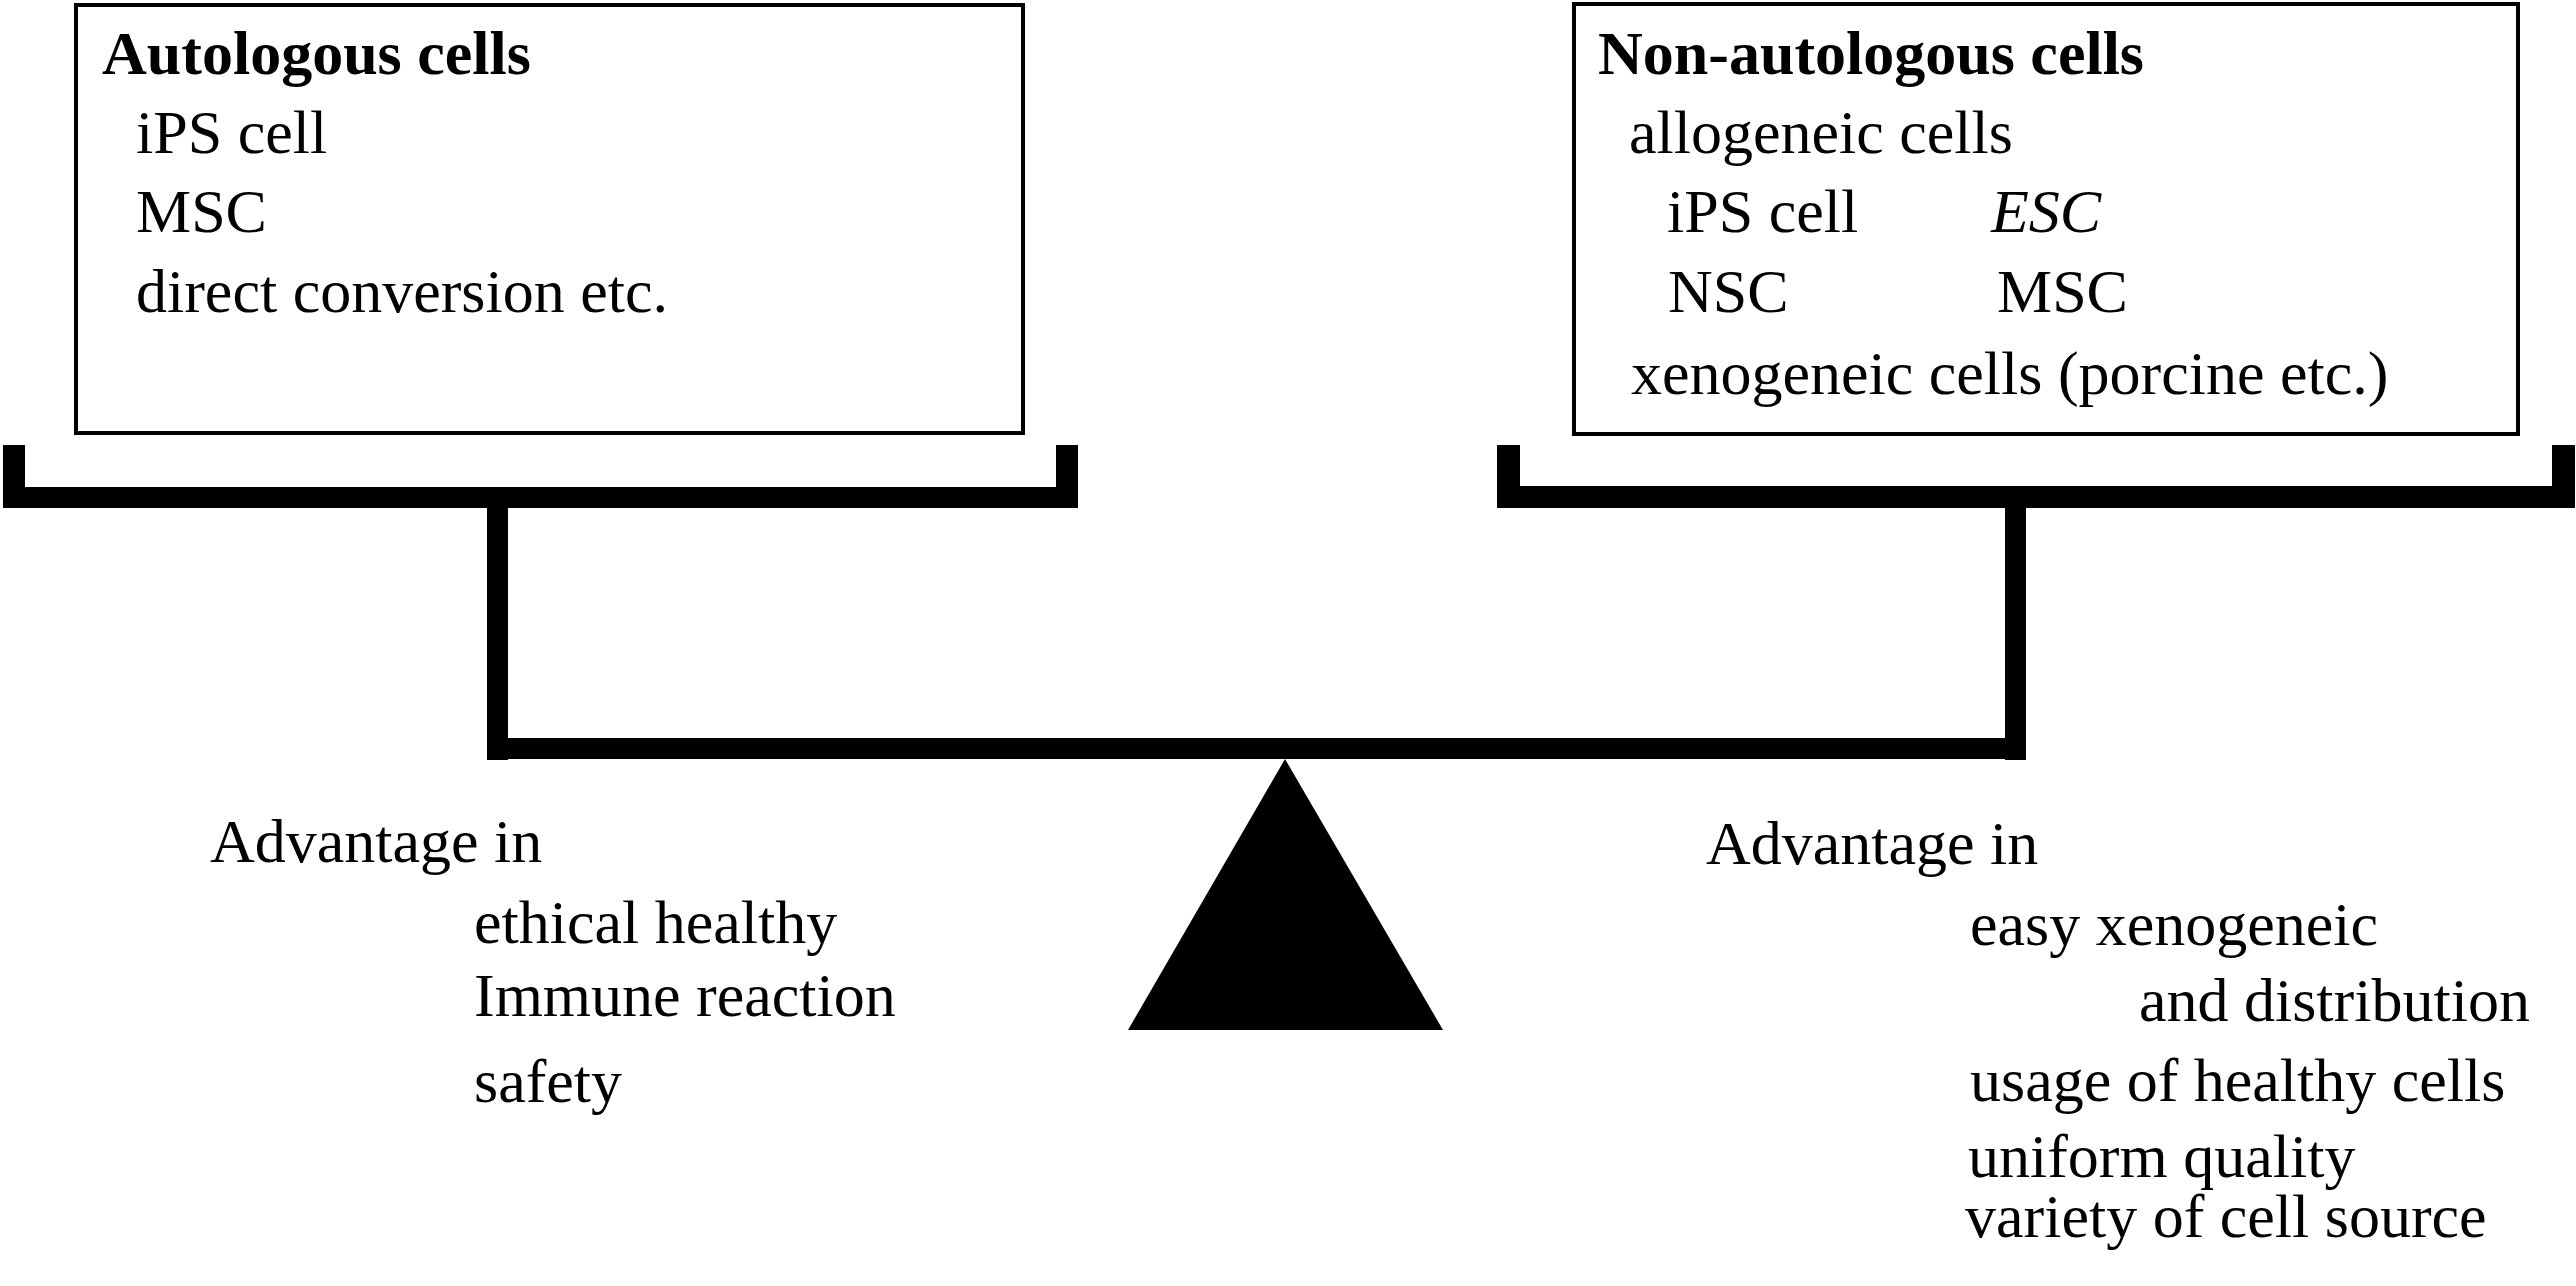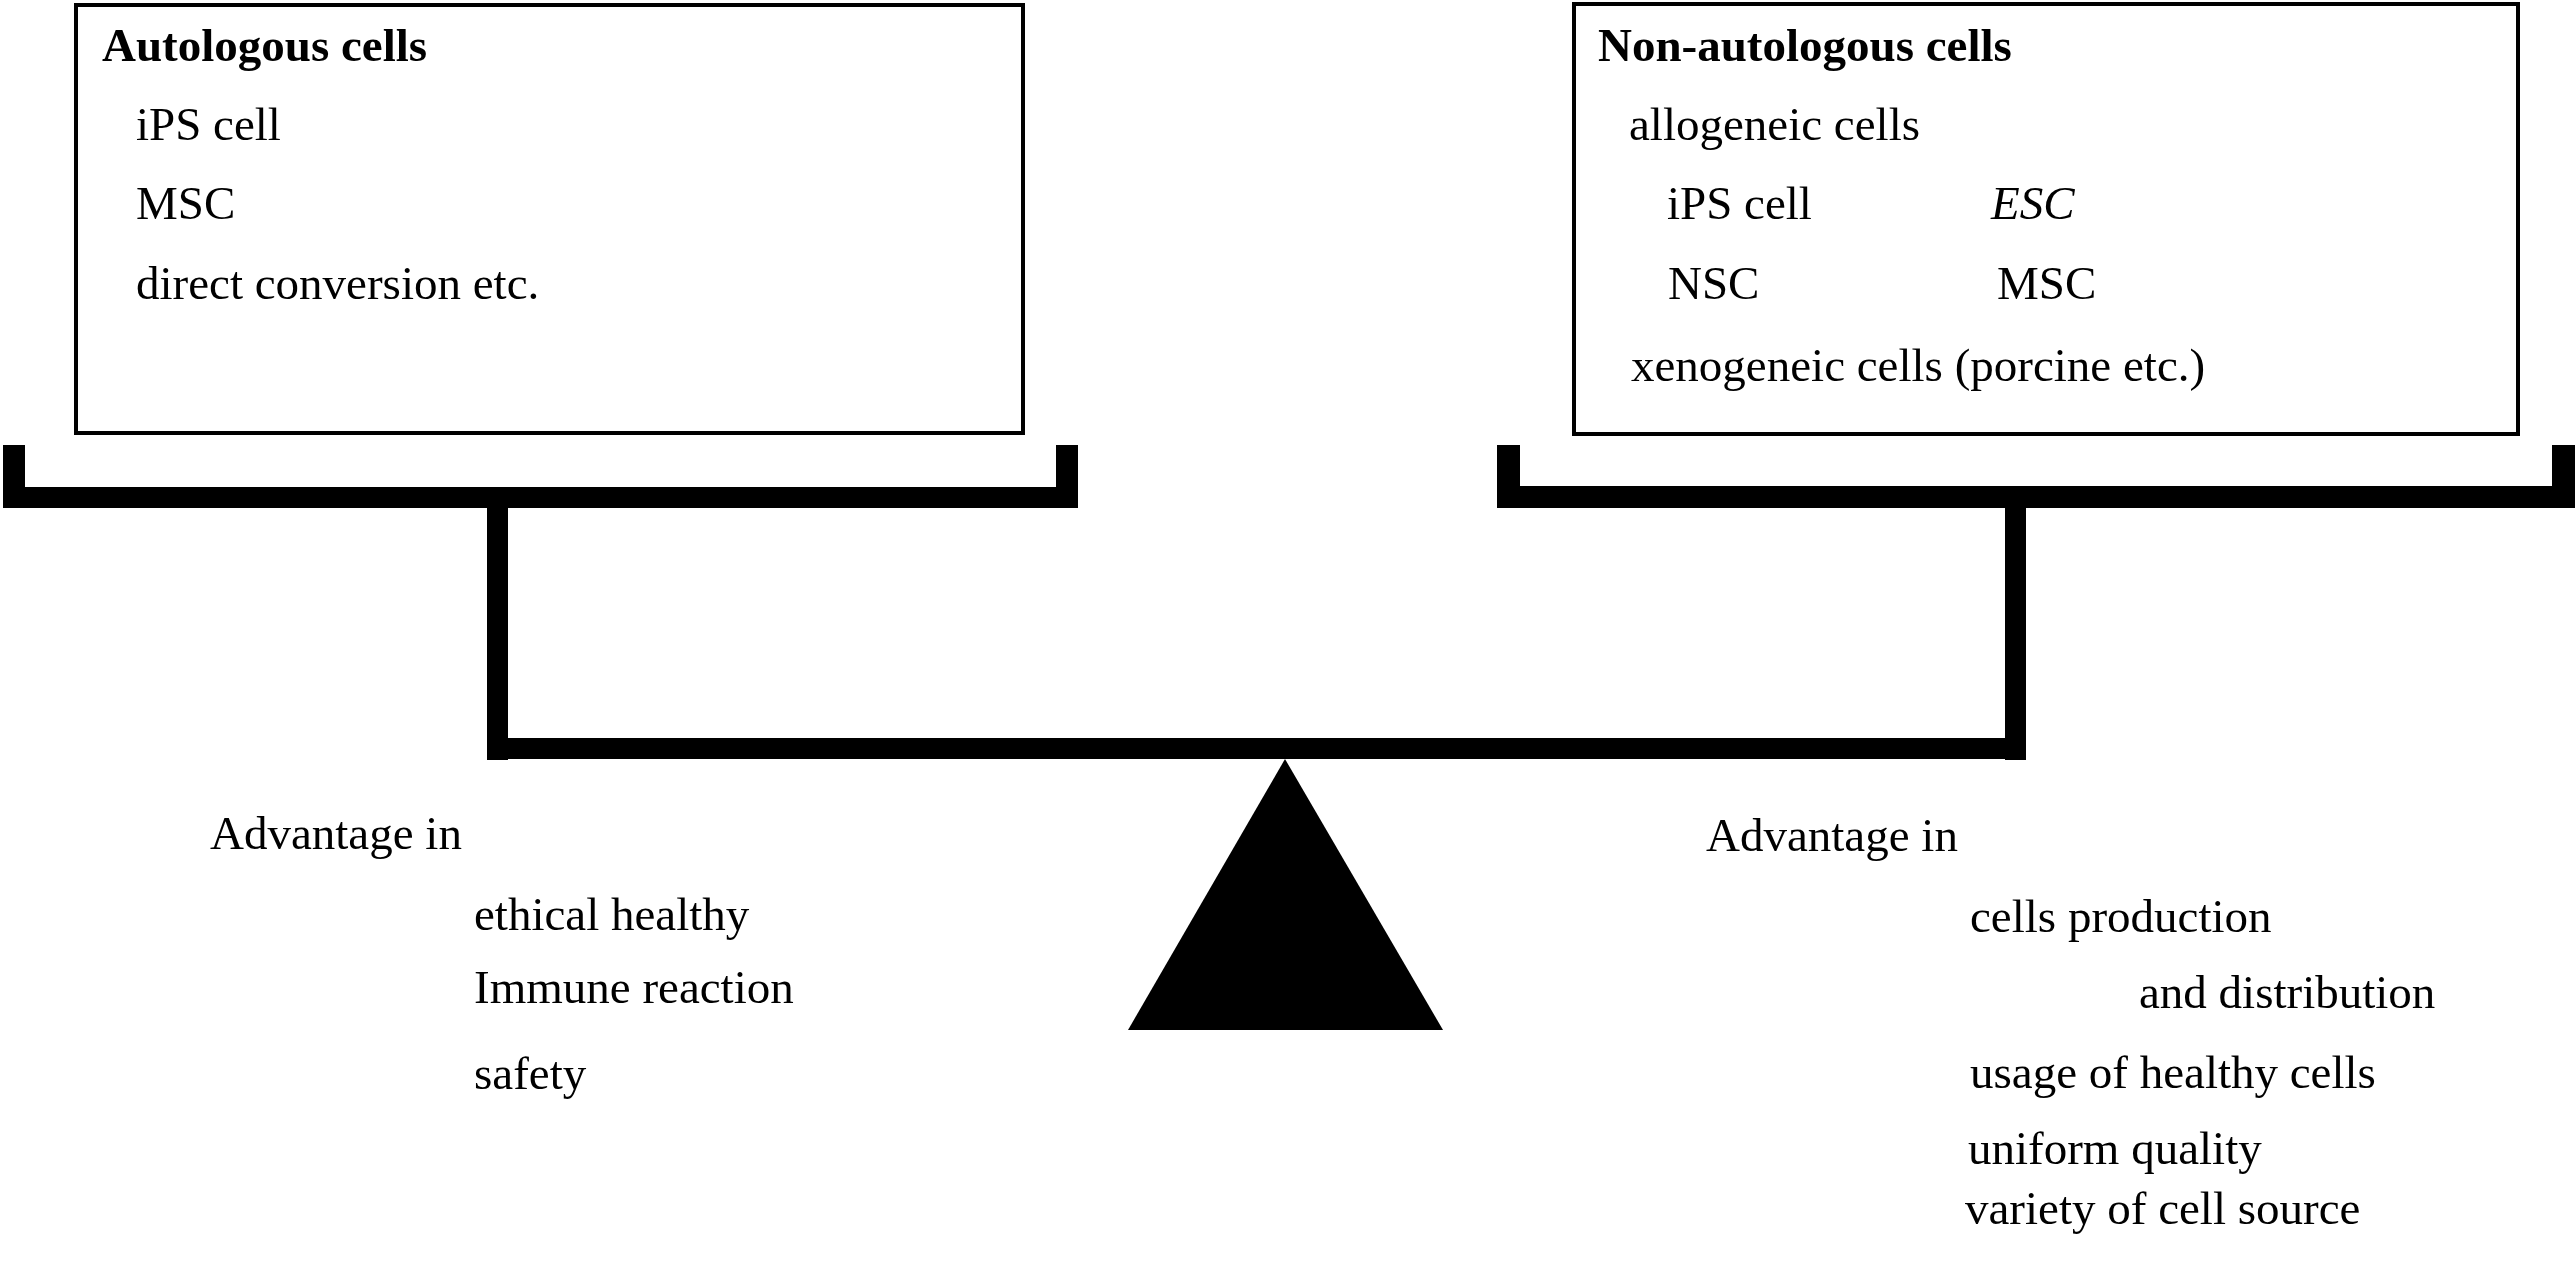--- a/index.html
+++ b/index.html
@@ -11,21 +11,21 @@
     position: relative;
     width: 2576px;
     height: 1286px;
     background: #ffffff;
     overflow: hidden;
     font-family: "Liberation Serif", "DejaVu Serif", serif;
     color: #000000;
   }
   .txt {
     position: absolute;
-    font-size: 47px;
+    font-size: 62px;
     line-height: 1;
     white-space: nowrap;
     color: #000000;
   }
   .bold { font-weight: bold; }
   .cellbox {
     position: absolute;
     border: 4.8px solid #000000;
     background: #ffffff;
     box-sizing: border-box;
@@ -75,20 +75,20 @@
 
   <div class="bar" style="left:487px; top:738px; width:1539px; height:21px;"></div>
   <div class="fulcrum" style="left:1128px; top:759px;"></div>
 
   <div class="txt" style="left:210px; top:810px;">Advantage in</div>
   <div class="txt" style="left:474px; top:891px;">ethical healthy</div>
   <div class="txt" style="left:474px; top:964px;">Immune reaction</div>
   <div class="txt" style="left:474px; top:1050px;">safety</div>
 
   <div class="txt" style="left:1706px; top:812px;">Advantage in</div>
-  <div class="txt" style="left:1970px; top:893px;">cells production</div>
+  <div class="txt" style="left:1970px; top:893px;">easy xenogeneic</div>
   <div class="txt" style="left:2139px; top:969px;">and distribution</div>
   <div class="txt" style="left:1970px; top:1049px;">usage of healthy cells</div>
   <div class="txt" style="left:1968px; top:1125px;">uniform quality</div>
   <div class="txt" style="left:1965px; top:1185px;">variety of cell source</div>
 
 </div>
 
 
 </body></html>

